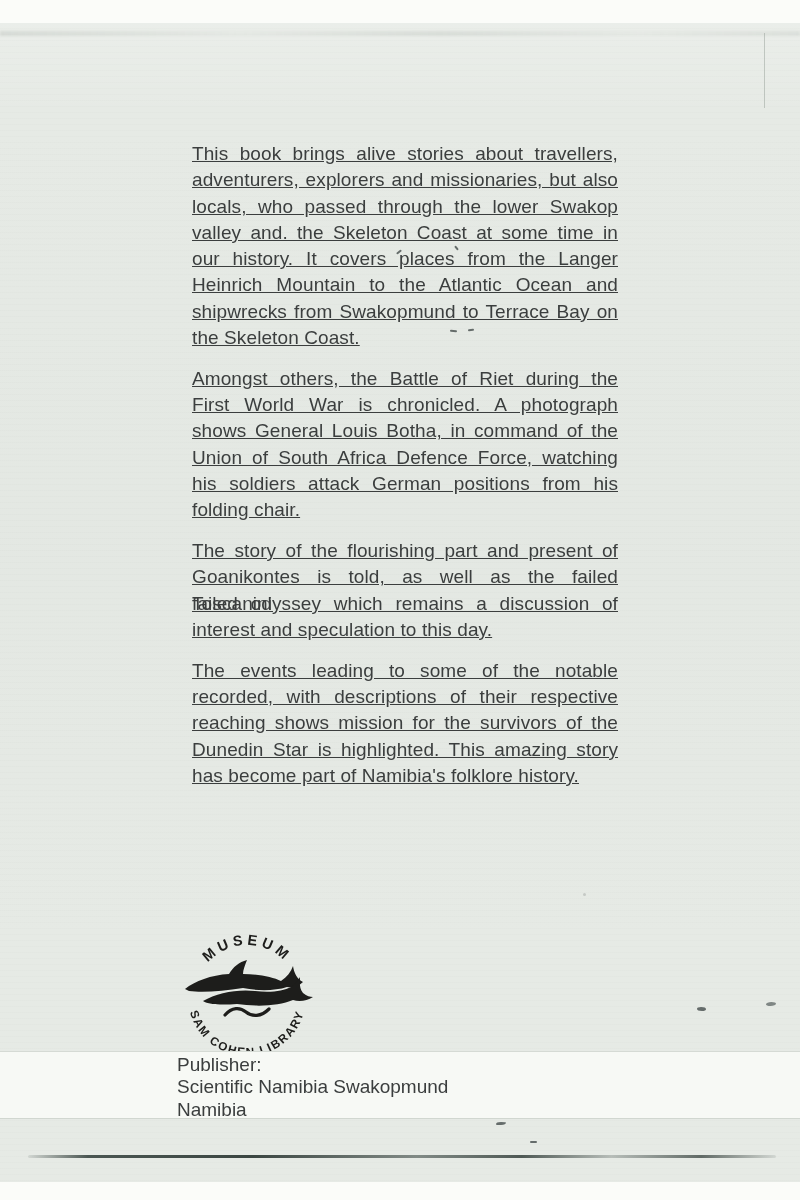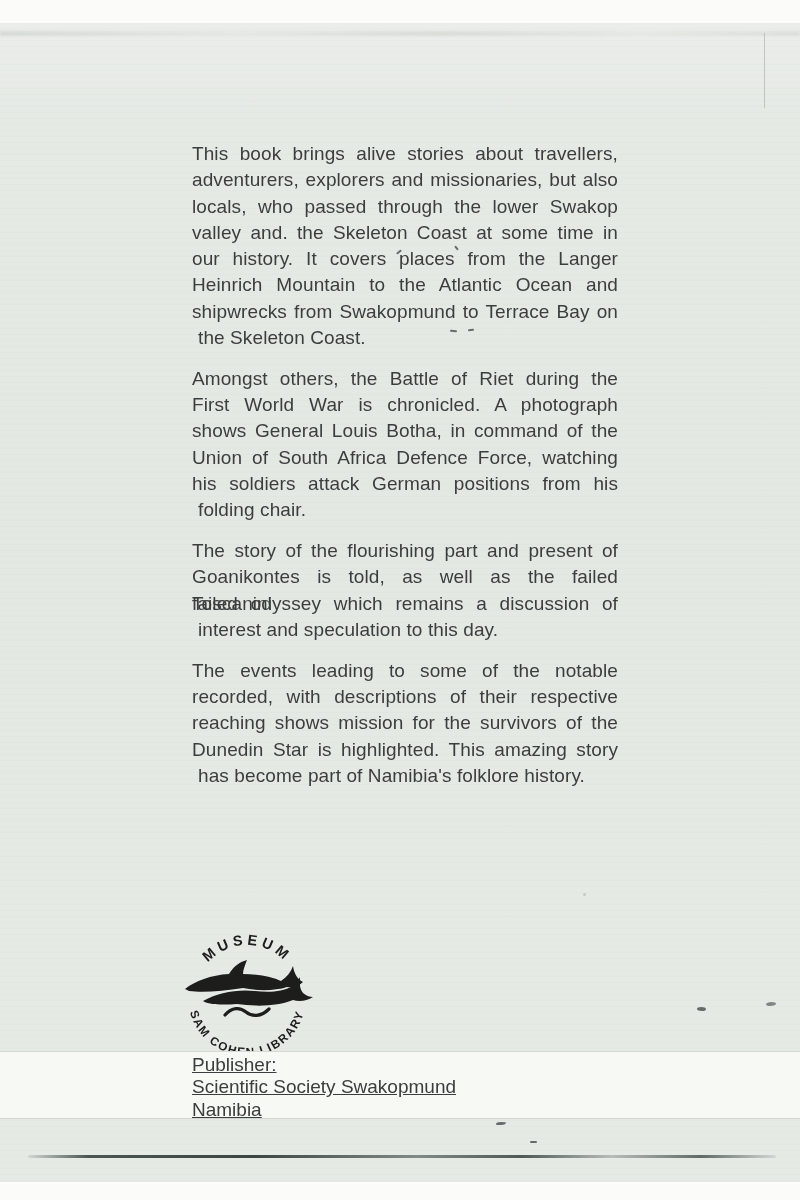--- a/index.html
+++ b/index.html
@@ -51,46 +51,46 @@
     color:var(--ink);
     font-size:19px;line-height:26.3px;
     letter-spacing:0.1px;
   }
   .para{margin-bottom:14.5px;}
   .line{
     text-align:justify;
     text-align-last:justify;
     text-justify:inter-word;
     white-space:normal;
-    height:26.3px;overflow:visible;
+    height:26.3px;overflow:visible;text-decoration:underline;
   }
-  .line.last{text-align-last:left;margin-left:6px;}
+  .line.last{text-align-last:left;}
   
   .stamp{
     position:absolute;left:177px;top:904px;width:140px;height:140px;
   }
   .stamp svg{width:100%;height:100%;}
   .stamp text{
     font-family:"Liberation Sans","DejaVu Sans",sans-serif;
     font-weight:bold;
     fill:var(--stamp-ink);
   }
   .stamp .arc-top-text{font-size:14.5px;letter-spacing:4px;}
   .stamp .arc-bottom-text{font-size:11.8px;letter-spacing:1.6px;}
   
   .pub-band{
     position:absolute;left:0;top:1051px;width:800px;height:68px;
     background:var(--band-white);
     border-top:1px solid rgba(170,180,170,0.45);
     border-bottom:1px solid rgba(173,183,173,0.5);
   }
   .pub-text{
-    position:absolute;left:192px;top:2px;
+    position:absolute;left:177px;top:2px;
     color:var(--ink);
-    font-size:19px;line-height:22.3px;text-decoration:underline;
+    font-size:19px;line-height:22.3px;
   }
   
   .bottom-edge{
     position:absolute;left:28px;top:1155px;width:748px;height:3px;
     background:linear-gradient(90deg,
       rgba(47,60,56,0.10), rgba(47,60,56,0.85) 8%,
       rgba(40,52,48,0.9) 30%, rgba(47,60,56,0.55) 52%,
       rgba(40,52,48,0.8) 66%, rgba(47,60,56,0.25) 78%,
       rgba(40,52,48,0.7) 90%, rgba(47,60,56,0.1));
     border-radius:2px;
@@ -180,18 +180,18 @@
   <div class="speck s5"></div>
   <div class="speck s6"></div>
   <div class="speck s7"></div>
   <div class="speck s8"></div>
   <div class="speck s9"></div>
 </div>
 
 <div class="pub-band">
   <div class="pub-text">
     <div>Publisher:</div>
-    <div>Scientific Society Swakopmund</div>
+    <div>Scientific Namibia Swakopmund</div>
     <div>Namibia</div>
   </div>
 </div>
 
 <div class="bottom-edge"></div>
 
 </body></html>

